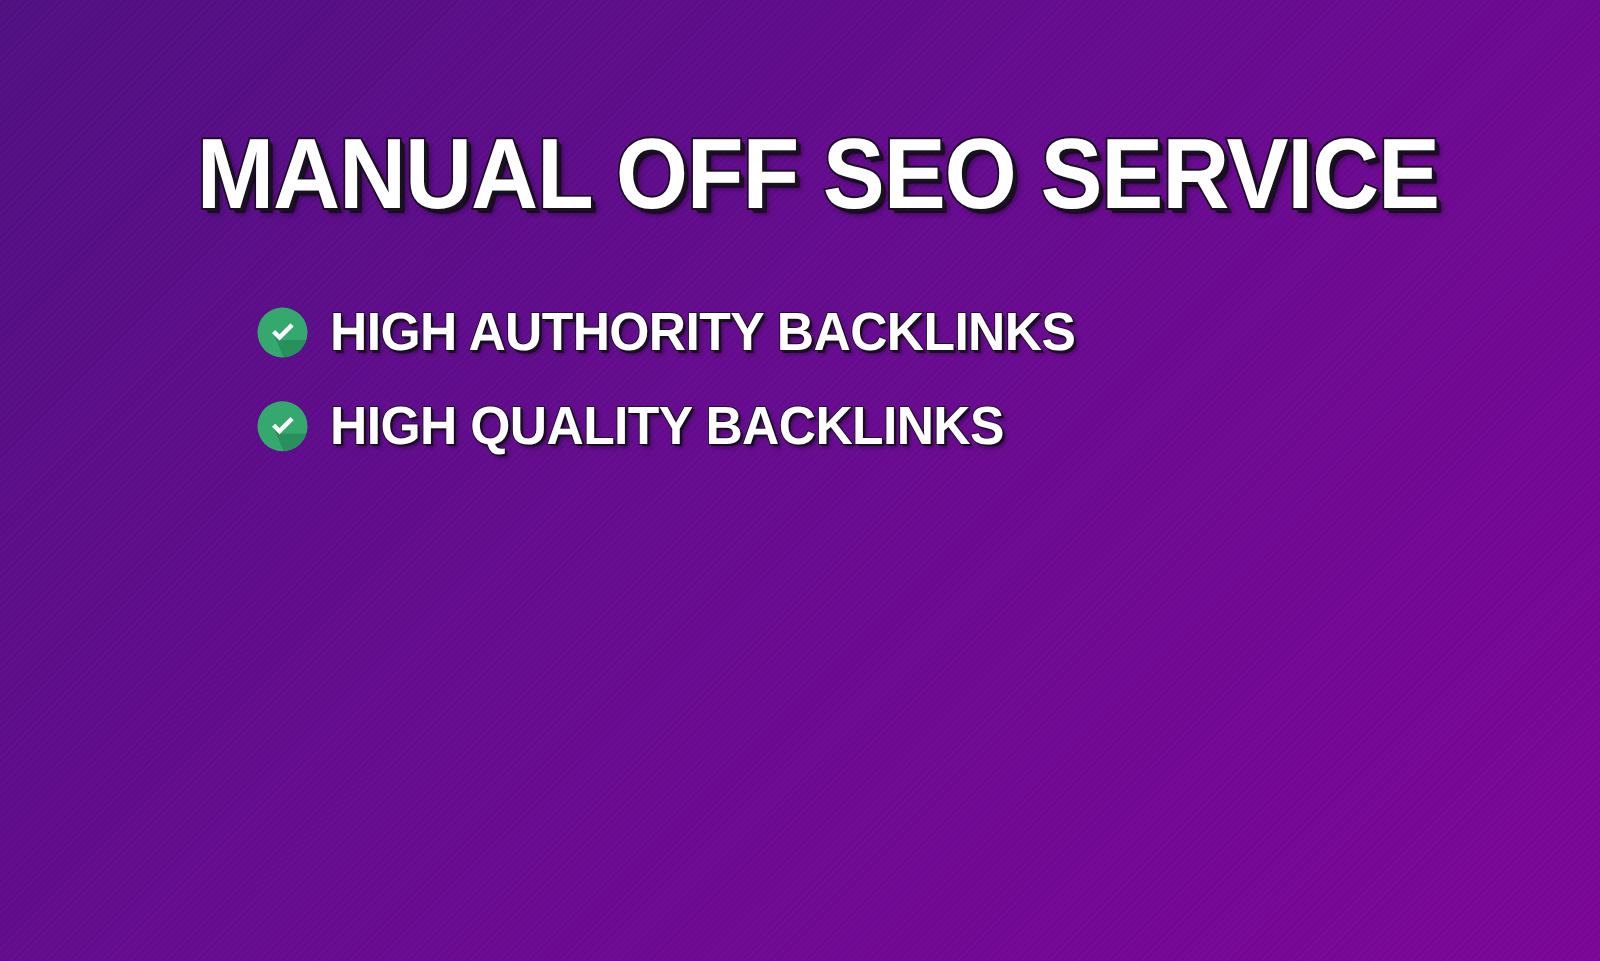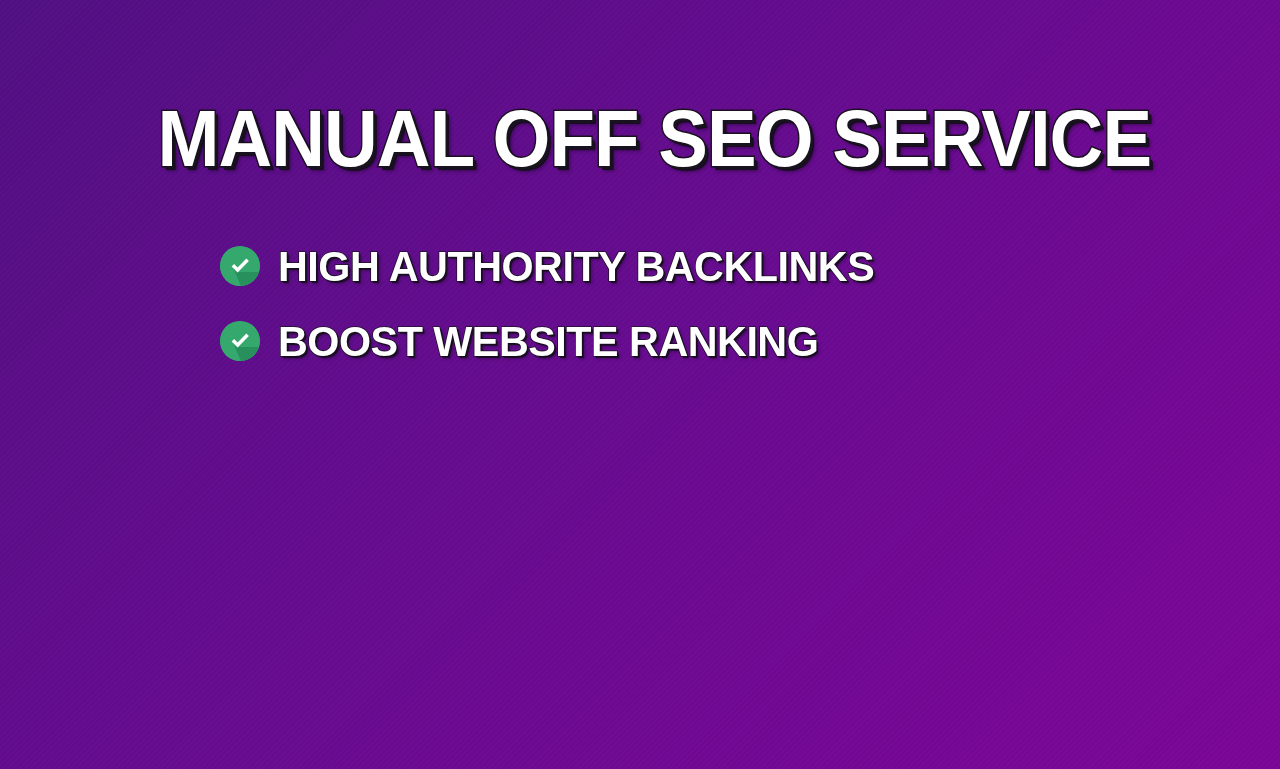--- a/index.html
+++ b/index.html
@@ -69,21 +69,21 @@
     text-shadow:
        3px 3px 0 #17121e,
        4px 4px 0 rgba(20,12,28,0.85),
        5px 5px 4px rgba(10,5,16,0.45);
   }
 
   
   #feature-list {
     position: absolute;
     top: 240px;
-    left: 220px;
+    left: 206px;
     width: 900px;
     margin: 0;
     padding: 0;
     list-style: none;
   }
 
   .feature-row {
     display: flex;
     align-items: center;
     height: 52px;
@@ -153,33 +153,33 @@
             <path d="M13 21.5 L17.5 26 L40 26 L40 40 L21 40 Z" fill="#27905c"></path>
             <path d="M11.6 20.4 L14.1 17.9 L17.6 21.4 L26.4 12.6 L28.9 15.1 L17.6 26.4 Z" fill="#ffffff"></path>
           </g>
         </svg>
       </span>
       <span class="feature-label">HIGH AUTHORITY BACKLINKS</span>
     </li>
 
 
 
-
     <li class="feature-row">
       <span class="check-icon">
         <svg viewBox="0 0 40 40" xmlns="http://www.w3.org/2000/svg">
           <defs>
-            <clipPath id="clip4">
+            <clipPath id="clip3">
                 <circle cx="20" cy="20" r="20"></circle>
               </clipPath>
           </defs>
-          <g clip-path="url(#clip4)">
+          <g clip-path="url(#clip3)">
             <circle cx="20" cy="20" r="20" fill="#34a86d"></circle>
             <path d="M13 21.5 L17.5 26 L40 26 L40 40 L21 40 Z" fill="#27905c"></path>
             <path d="M11.6 20.4 L14.1 17.9 L17.6 21.4 L26.4 12.6 L28.9 15.1 L17.6 26.4 Z" fill="#ffffff"></path>
           </g>
         </svg>
       </span>
-      <span class="feature-label">BOOST WEBSITE RANKING</span>
+      <span class="feature-label">HIGH QUALITY BACKLINKS</span>
     </li>
+
 
   </ul>
 </div>
 
 </body></html>

